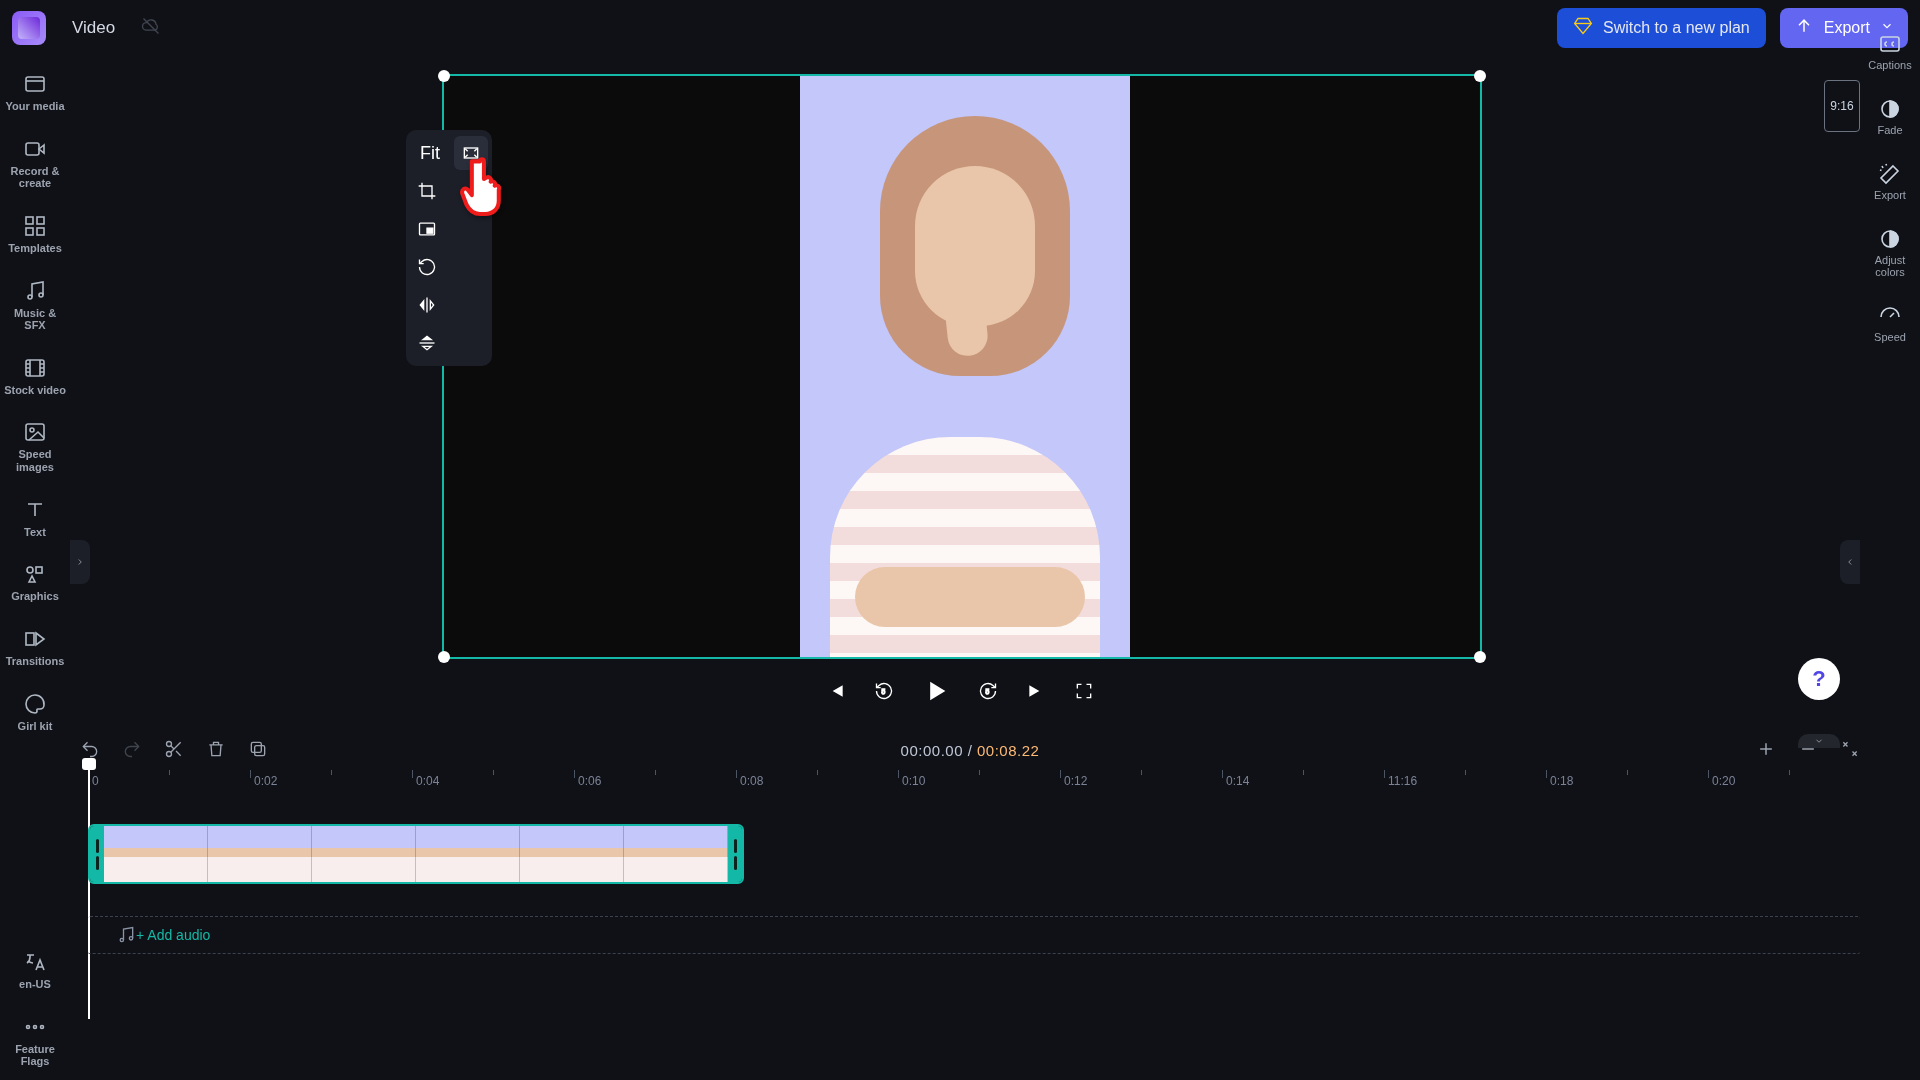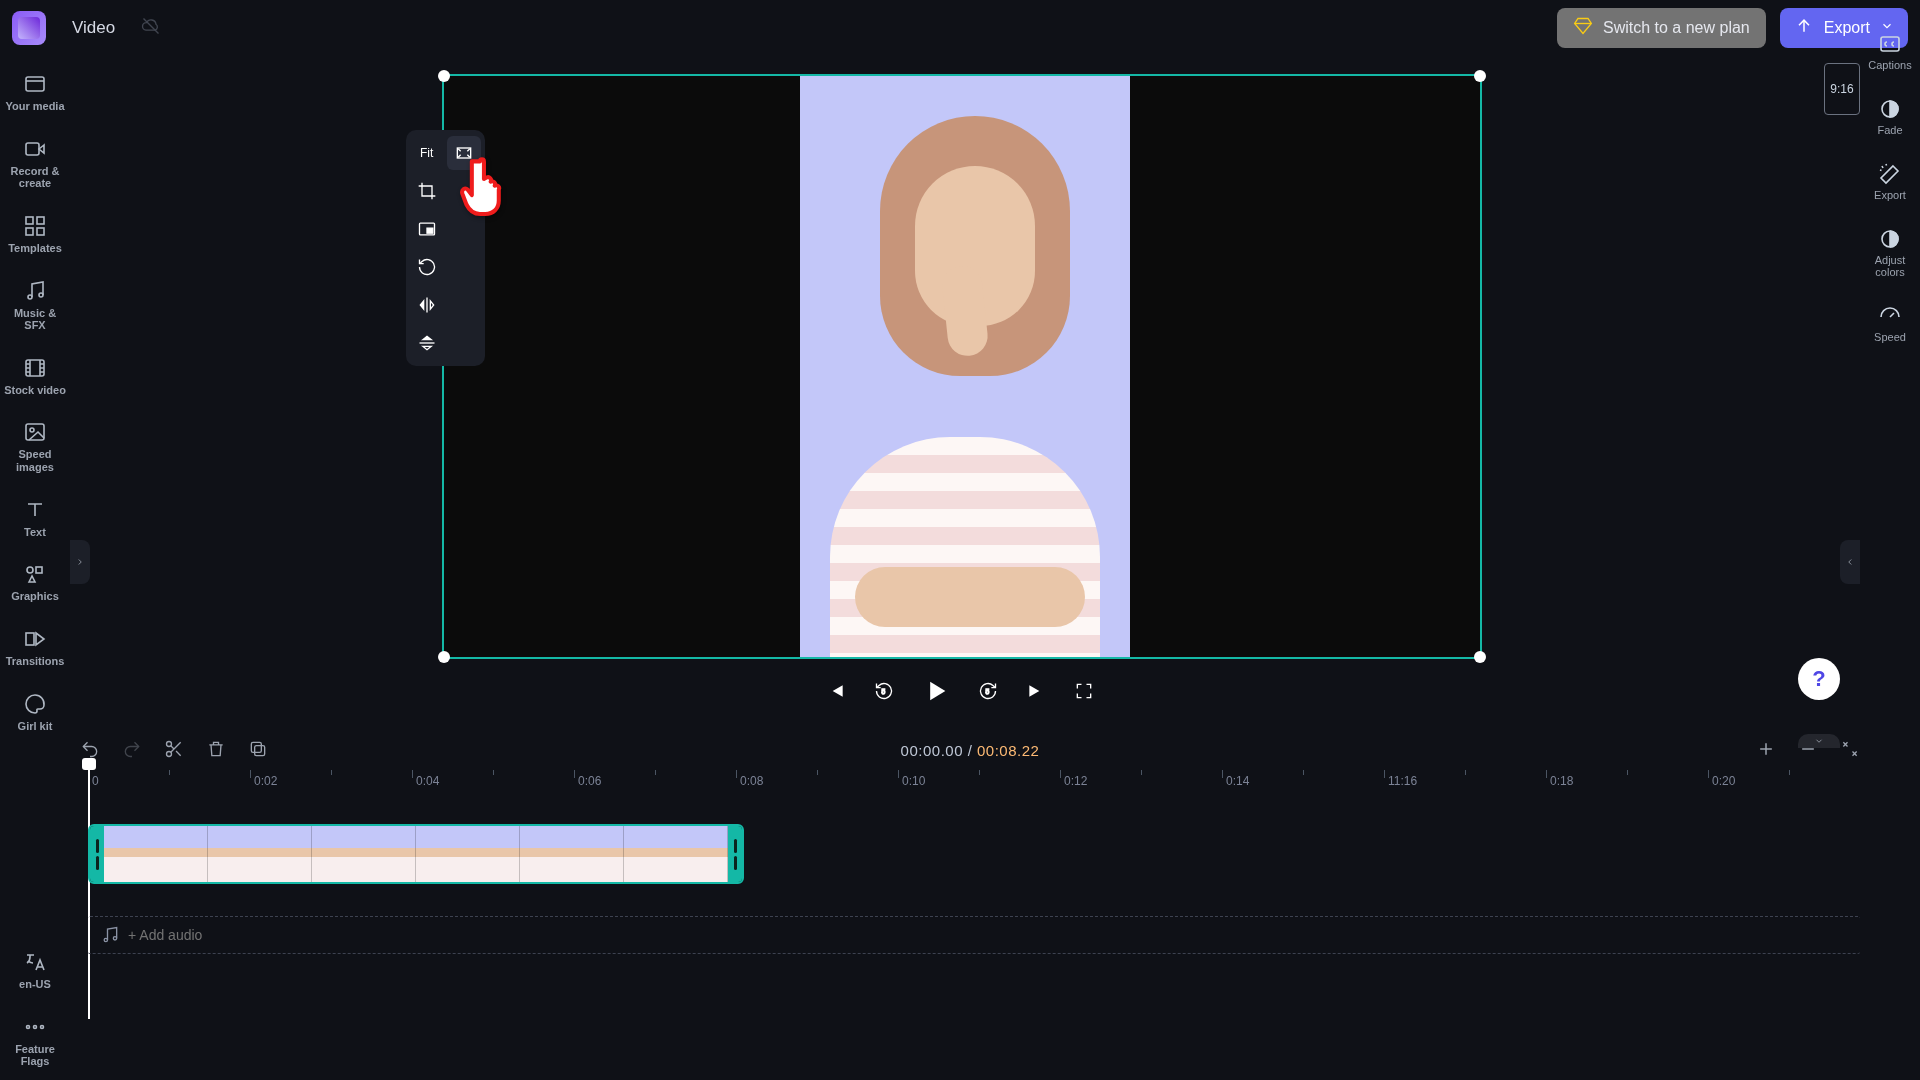--- a/index.html
+++ b/index.html
@@ -5,21 +5,21 @@
   * { box-sizing: border-box; margin: 0; padding: 0; font-family: "Segoe UI", sans-serif; }
   body { background:#0f1117; color:#e5e7ee; width:1920px; height:1080px; overflow:hidden; position:relative; }
 
   
   .topbar { position:absolute; left:0; right:0; top:0; height:56px; display:flex; align-items:center; padding:0 12px; gap:12px; }
   .logo { width:34px; height:34px; border-radius:8px; background:linear-gradient(135deg,#8b5cf6 0%,#a78bfa 100%); position:relative; }
   .logo::before{content:"";position:absolute;inset:6px;border-radius:4px;background:linear-gradient(45deg,#c4b5fd 0%,#6d28d9 100%);}
   .title-btn { padding:6px 14px; border-radius:8px; color:#d5d9e4; font-size:17px; }
   .sync-icon { opacity:.4; }
   .topbar-right { margin-left:auto; display:flex; align-items:center; gap:14px; }
-  .switch-plan { background:#737373; border-radius:8px; padding:8px 16px; display:flex; align-items:center; gap:10px; font-size:16px; cursor:pointer; }
+  .switch-plan { background:#1d4ed8; border-radius:8px; padding:8px 16px; display:flex; align-items:center; gap:10px; font-size:16px; cursor:pointer; }
   .diamond { color:#facc15; }
   .export-btn { background:#6366f1; border-radius:8px; padding:8px 14px; display:flex; align-items:center; gap:10px; font-size:16px; cursor:pointer; color:#fff; }
 
   
   .leftnav { position:absolute; left:0; top:56px; bottom:0; width:70px; background:#0f1117; display:flex; flex-direction:column; align-items:center; padding-top:6px; gap:2px; }
   .leftnav .item { width:70px; display:flex; flex-direction:column; align-items:center; justify-content:center; font-size:11px; color:#9ca3af; text-align:center; padding:10px 2px 12px; cursor:pointer; line-height:1.15;font-weight:bold; }
   .leftnav .item svg { margin-bottom:4px; opacity:.85; }
   .leftnav .divider { flex:1; }
 
   
@@ -38,29 +38,29 @@
   .clip-img .hair { position:absolute; left:80px; top:40px; width:190px; height:260px; background:#c7957a; border-radius:95px 95px 80px 80px; }
   .clip-img .face { position:absolute; left:115px; top:90px; width:120px; height:160px; background:#e9c6a9; border-radius:60px 60px 55px 55px; }
   .clip-img .shirt { position:absolute; left:30px; bottom:0; width:270px; height:220px; background:repeating-linear-gradient(#fdf7f5 0 18px,#f3dcdc 18px 36px); border-radius:120px 120px 0 0; }
   .clip-img .arm  { position:absolute; left:55px; bottom:30px; width:230px; height:60px; background:#e9c6a9; border-radius:40px; }
   .clip-img .hand { position:absolute; left:145px; top:190px; width:40px; height:90px; background:#e9c6a9; border-radius:20px; transform:rotate(-6deg); }
 
   
   .clip-toolbar { position:absolute; left:336px; top:74px; display:flex; flex-direction:column; background:#1c1f28; border-radius:10px; padding:6px 4px; gap:4px; }
   .clip-toolbar .row { display:flex; gap:4px; }
   .clip-toolbar button { width:34px; height:34px; background:transparent; border:none; color:#fff; border-radius:6px; cursor:pointer; display:flex; align-items:center; justify-content:center; }
-  .clip-toolbar .fit-btn { width:auto; padding:0 10px; font-size:12px; }
+  .clip-toolbar .fit-btn { width:auto; padding:0 10px; font-size:18px; }
   .clip-toolbar .active { background:#2a2e3b; }
 
   
   .cursor-cue { position:absolute; left:390px; top:100px; pointer-events:none; }
   .cursor-cue svg { width:56px; height:62px; filter:drop-shadow(1px 2px 2px rgba(0,0,0,.4)); }
 
   
-  .aspect-badge { position:absolute; right:60px; top:63px; width:36px; height:52px; border:1px solid #6b7280; border-radius:4px; display:flex; align-items:center; justify-content:center; font-size:12px; color:#cbd5e1; }
+  .aspect-badge { position:absolute; right:60px; top:80px; width:36px; height:52px; border:1px solid #6b7280; border-radius:4px; display:flex; align-items:center; justify-content:center; font-size:12px; color:#cbd5e1; }
 
   
   .help-btn { position:absolute; right:80px; bottom:380px; width:42px; height:42px; border-radius:50%; background:#fff; display:flex; align-items:center; justify-content:center; color:#4f46e5; font-weight:bold; font-size:22px; cursor:pointer;}
 
   
   .collapse-left { position:absolute; left:70px; top:540px; width:20px; height:44px; background:#1c1f28; border-radius:0 8px 8px 0; display:flex; align-items:center; justify-content:center; color:#9ca3af; cursor:pointer; }
   .collapse-right { position:absolute; right:60px; top:540px; width:20px; height:44px; background:#1c1f28; border-radius:8px 0 0 8px; display:flex; align-items:center; justify-content:center; color:#9ca3af; cursor:pointer; }
   .collapse-help { position:absolute; right:80px; bottom:332px; width:42px; height:14px; background:#24262d; border-radius:10px 10px 0 0; display:flex; align-items:center; justify-content:center; color:#9ca3af; cursor:pointer; font-size:12px;}
 
   
@@ -81,21 +81,21 @@
   .ruler .tick span { position:absolute; left:4px; top:4px; }
   .ruler .minor::before { height:5px; }
   .playhead { position:absolute; left:88px; top:764px; width:2px; height:255px; background:#fff; }
   .playhead::before{content:"";position:absolute;left:-6px;top:-6px;width:14px;height:12px;background:#fff;border-radius:3px;}
 
   
   .tracks { position:absolute; left:88px; right:60px; top:810px; }
   .track-lane { border-top:1px dashed #3d4250; border-bottom:1px dashed #3d4250; border-radius:2px; }
   .text-lane { height:40px; margin-bottom:18px; position:relative; }
   .clip-lane { height:92px; position:relative; }
-  .audio-lane { height:38px; margin-top:14px; display:flex; align-items:center; gap:8px; color:#737373; font-size:14px; padding-left:12px; }
+  .audio-lane { height:38px; margin-top:14px; display:flex; align-items:center; color:#14b8a6; font-size:14px; padding-left:28px; }
 
   .caption-chip { position:absolute; left:0; top:-2px; height:26px; padding:4px 10px; background:#2a2e3b; color:#e5e7ee; font-size:13px; border-radius:4px; max-width:402px; overflow:hidden; white-space:nowrap; text-overflow:ellipsis; }
   .video-clip { position:absolute; left:0; top:14px; width:656px; height:60px; border:2px solid #14b8a6; border-radius:6px; background:#171a22; display:flex; overflow:hidden; }
   .video-clip .grip { width:14px; background:#14b8a6; display:flex; flex-direction:column; align-items:center; justify-content:center; gap:3px;}
   .video-clip .grip span { width:3px; height:14px; background:#0b241e; border-radius:2px;}
   .video-clip .thumb { flex:1; display:flex; }
   .video-clip .thumb div { flex:1; background:linear-gradient(#c3c7f9 0%,#c3c7f9 40%,#e9c6a9 40%,#e9c6a9 55%,#f8eeee 55%,#f8eeee 100%); border-right:1px solid rgba(0,0,0,.2);}
 
   
   .ico { width:20px; height:20px; }

